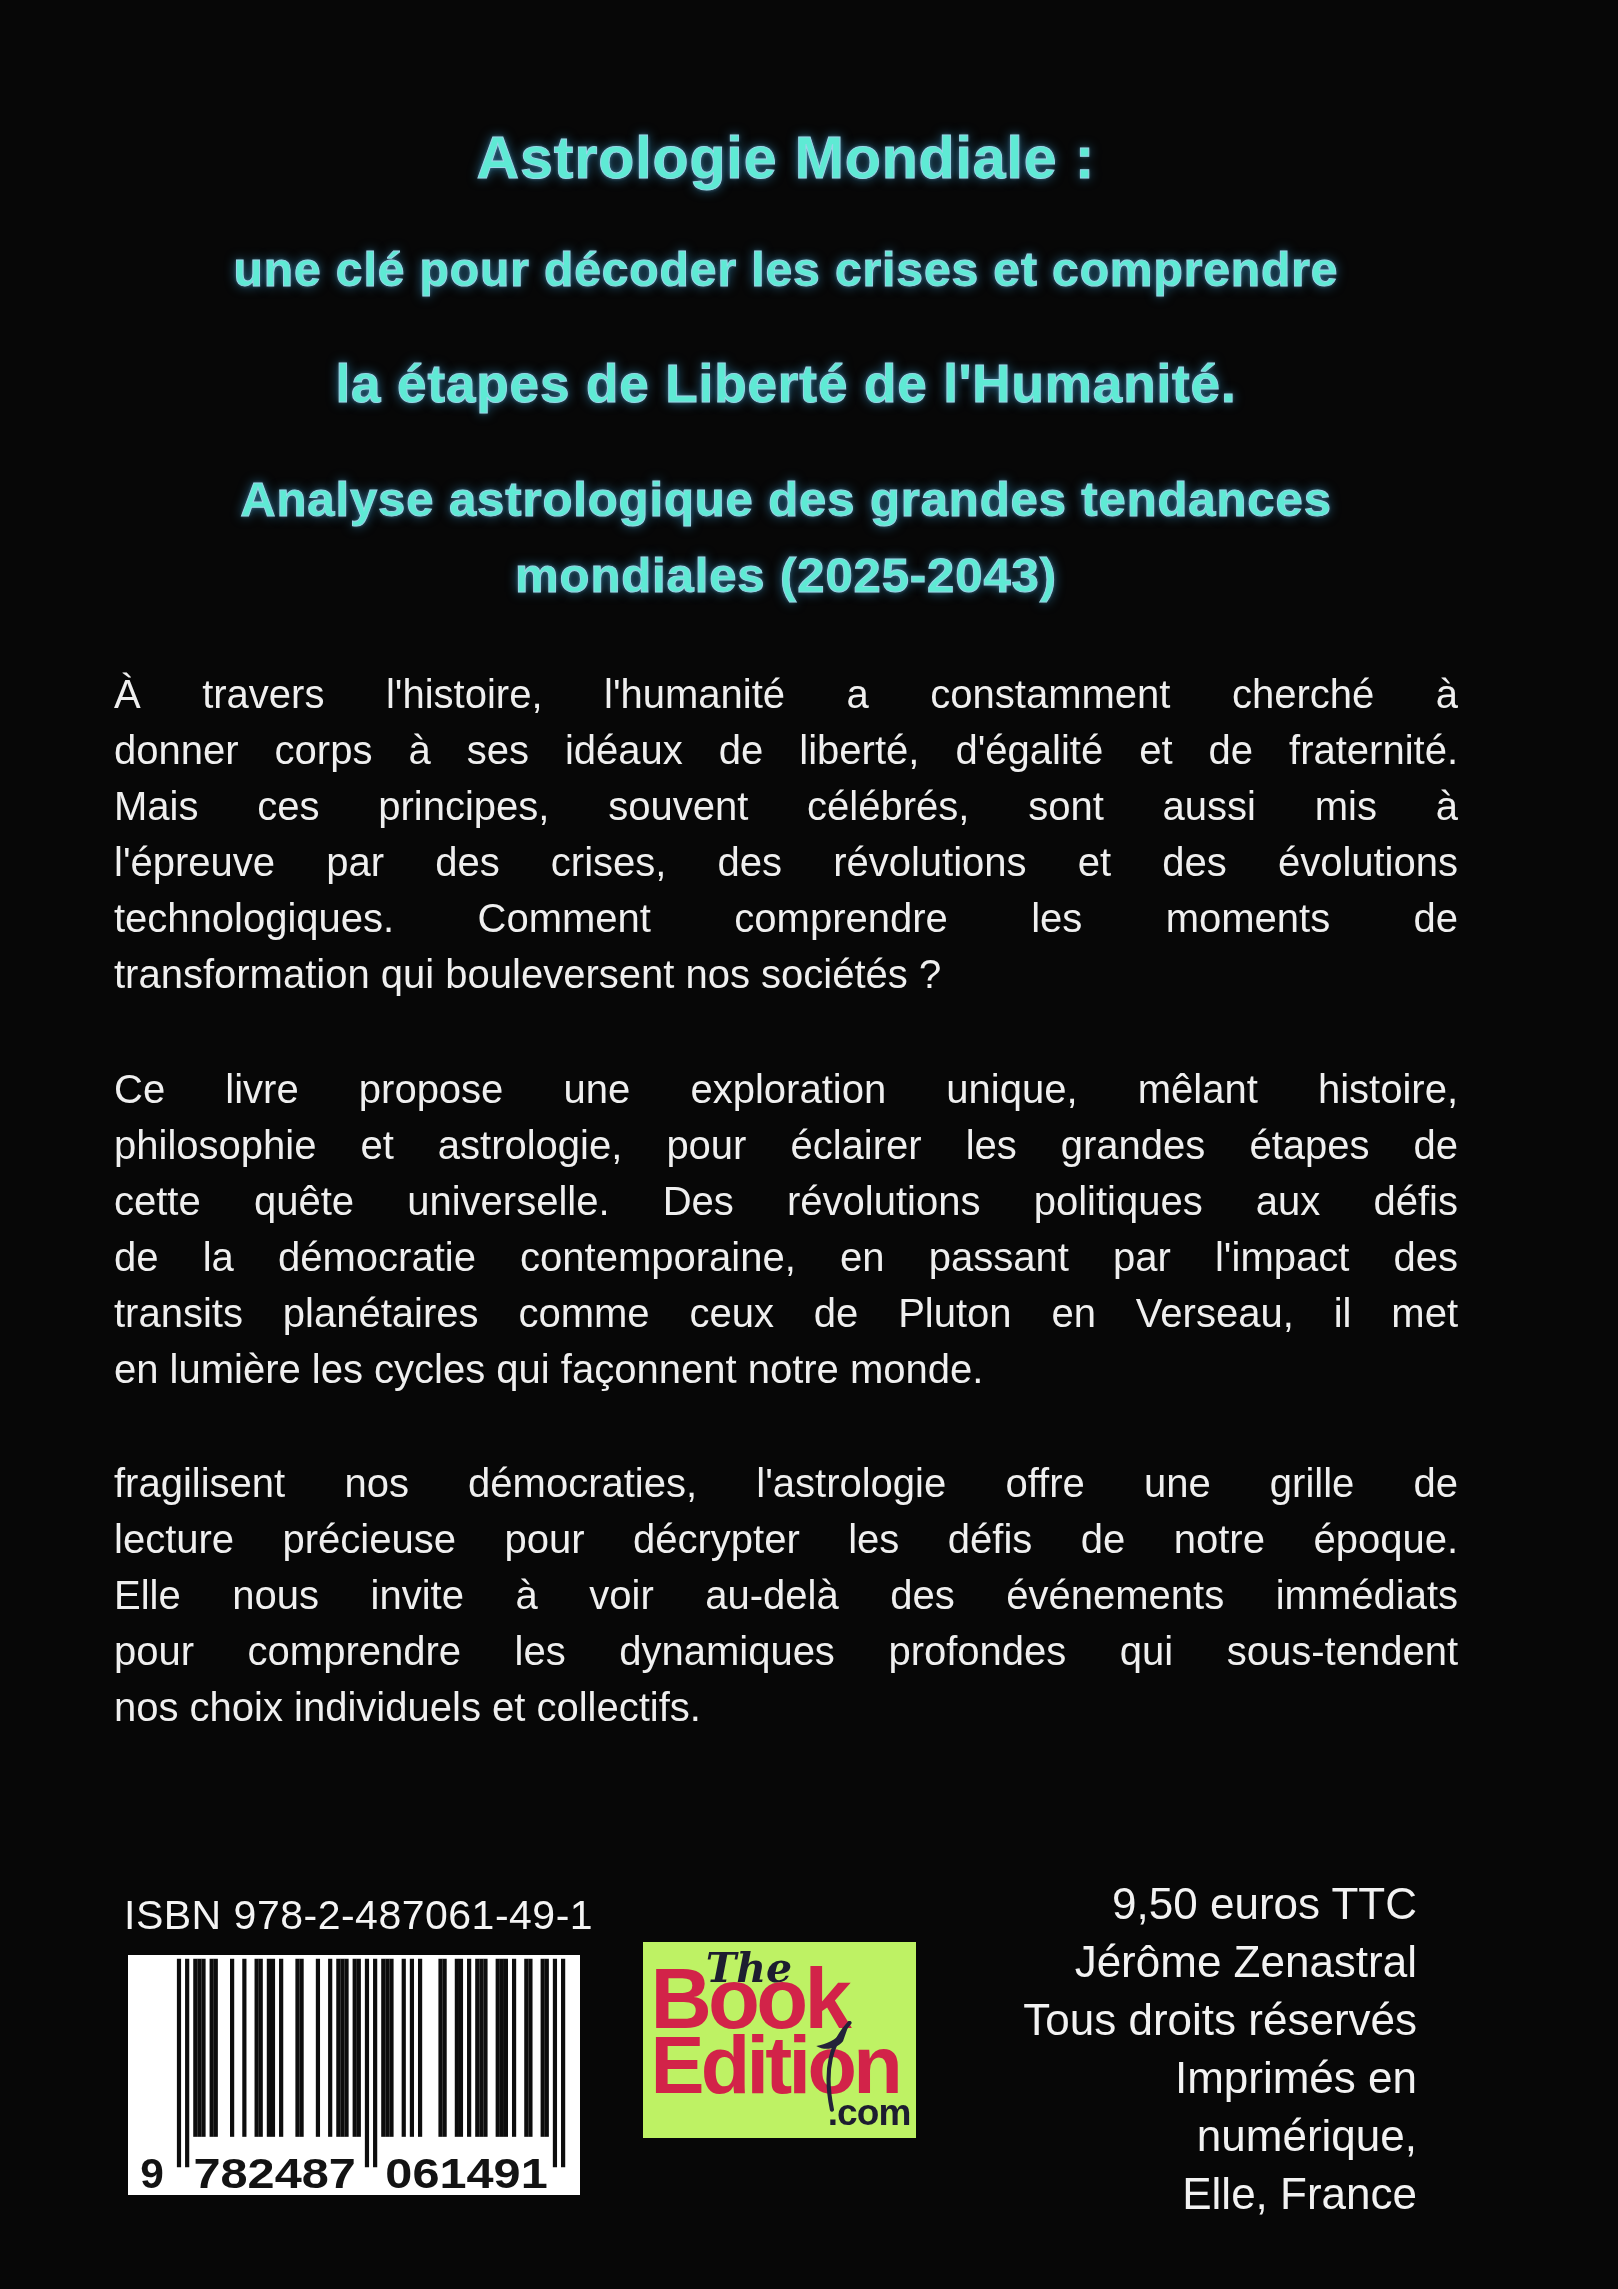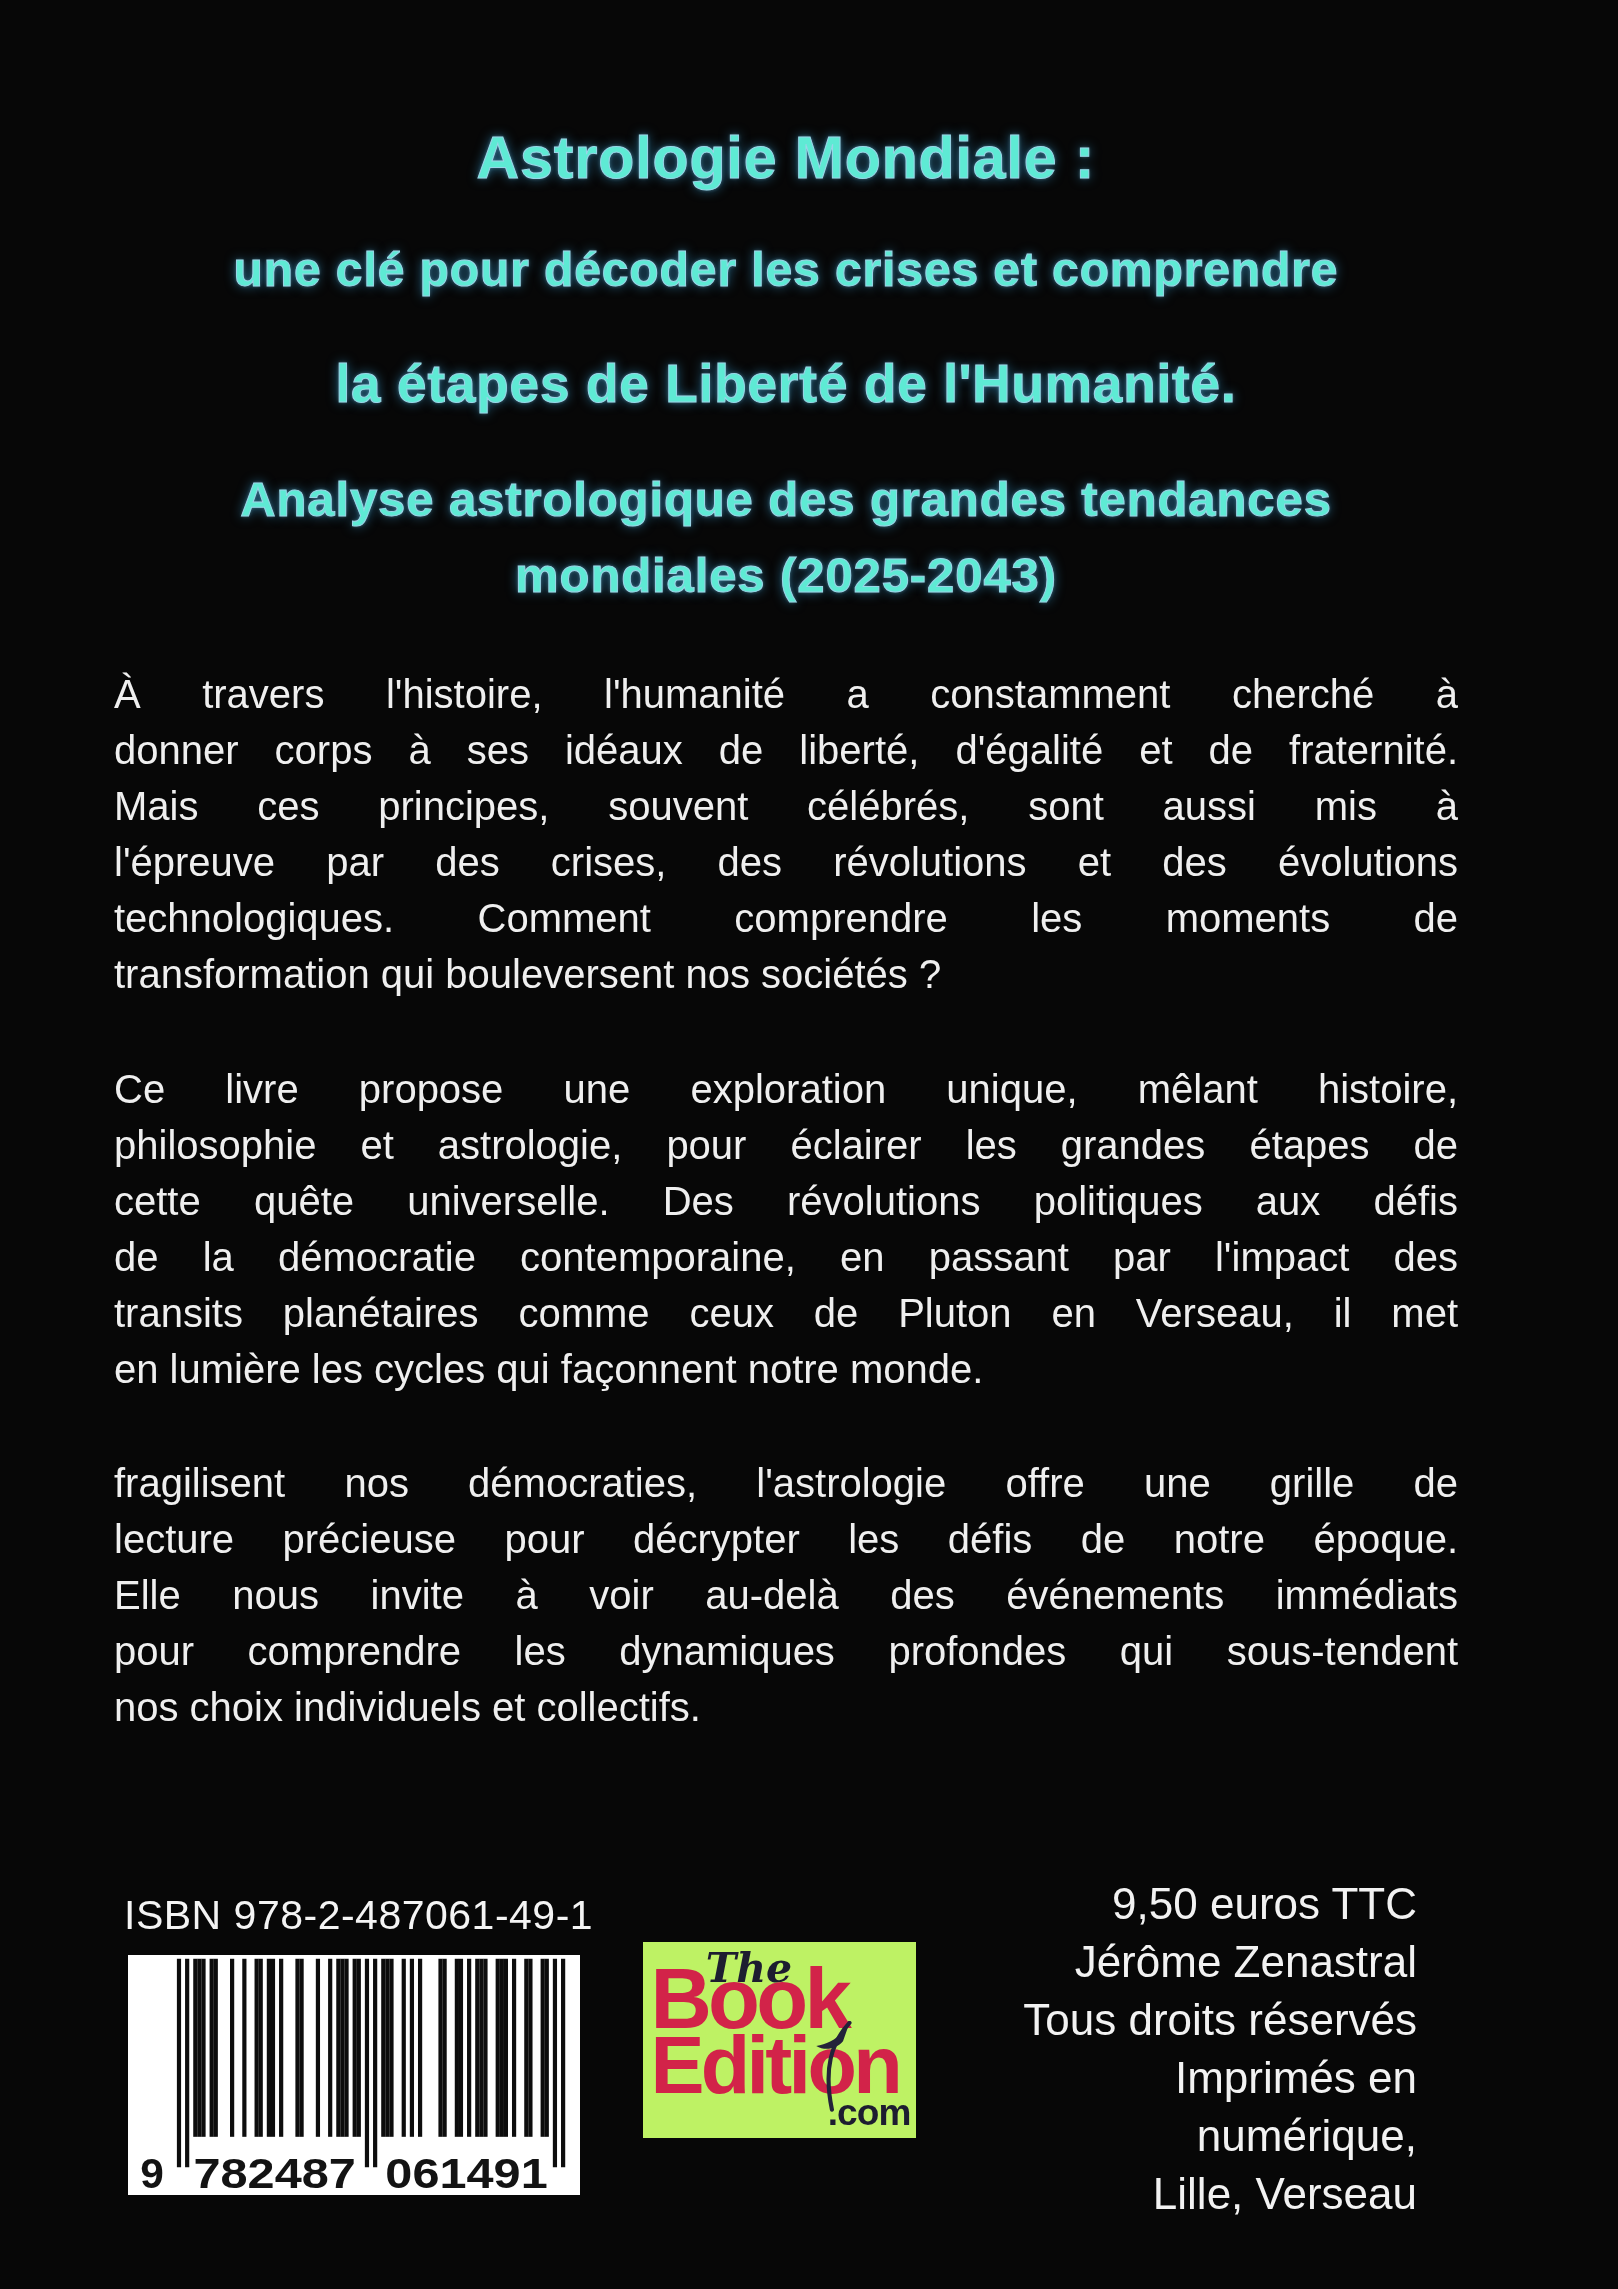--- a/index.html
+++ b/index.html
@@ -183,17 +183,17 @@
     </svg>
     <div class="logo-com">.com</div>
   </div>
 
   <div class="colophon">
     <div>9,50 euros TTC</div>
     <div>Jérôme Zenastral</div>
     <div>Tous droits réservés</div>
     <div>Imprimés en</div>
     <div>numérique,</div>
-    <div>Lille, Verseau</div>
+    <div>Elle, France</div>
   </div>
 
 </div>
 
 
 </body></html>

